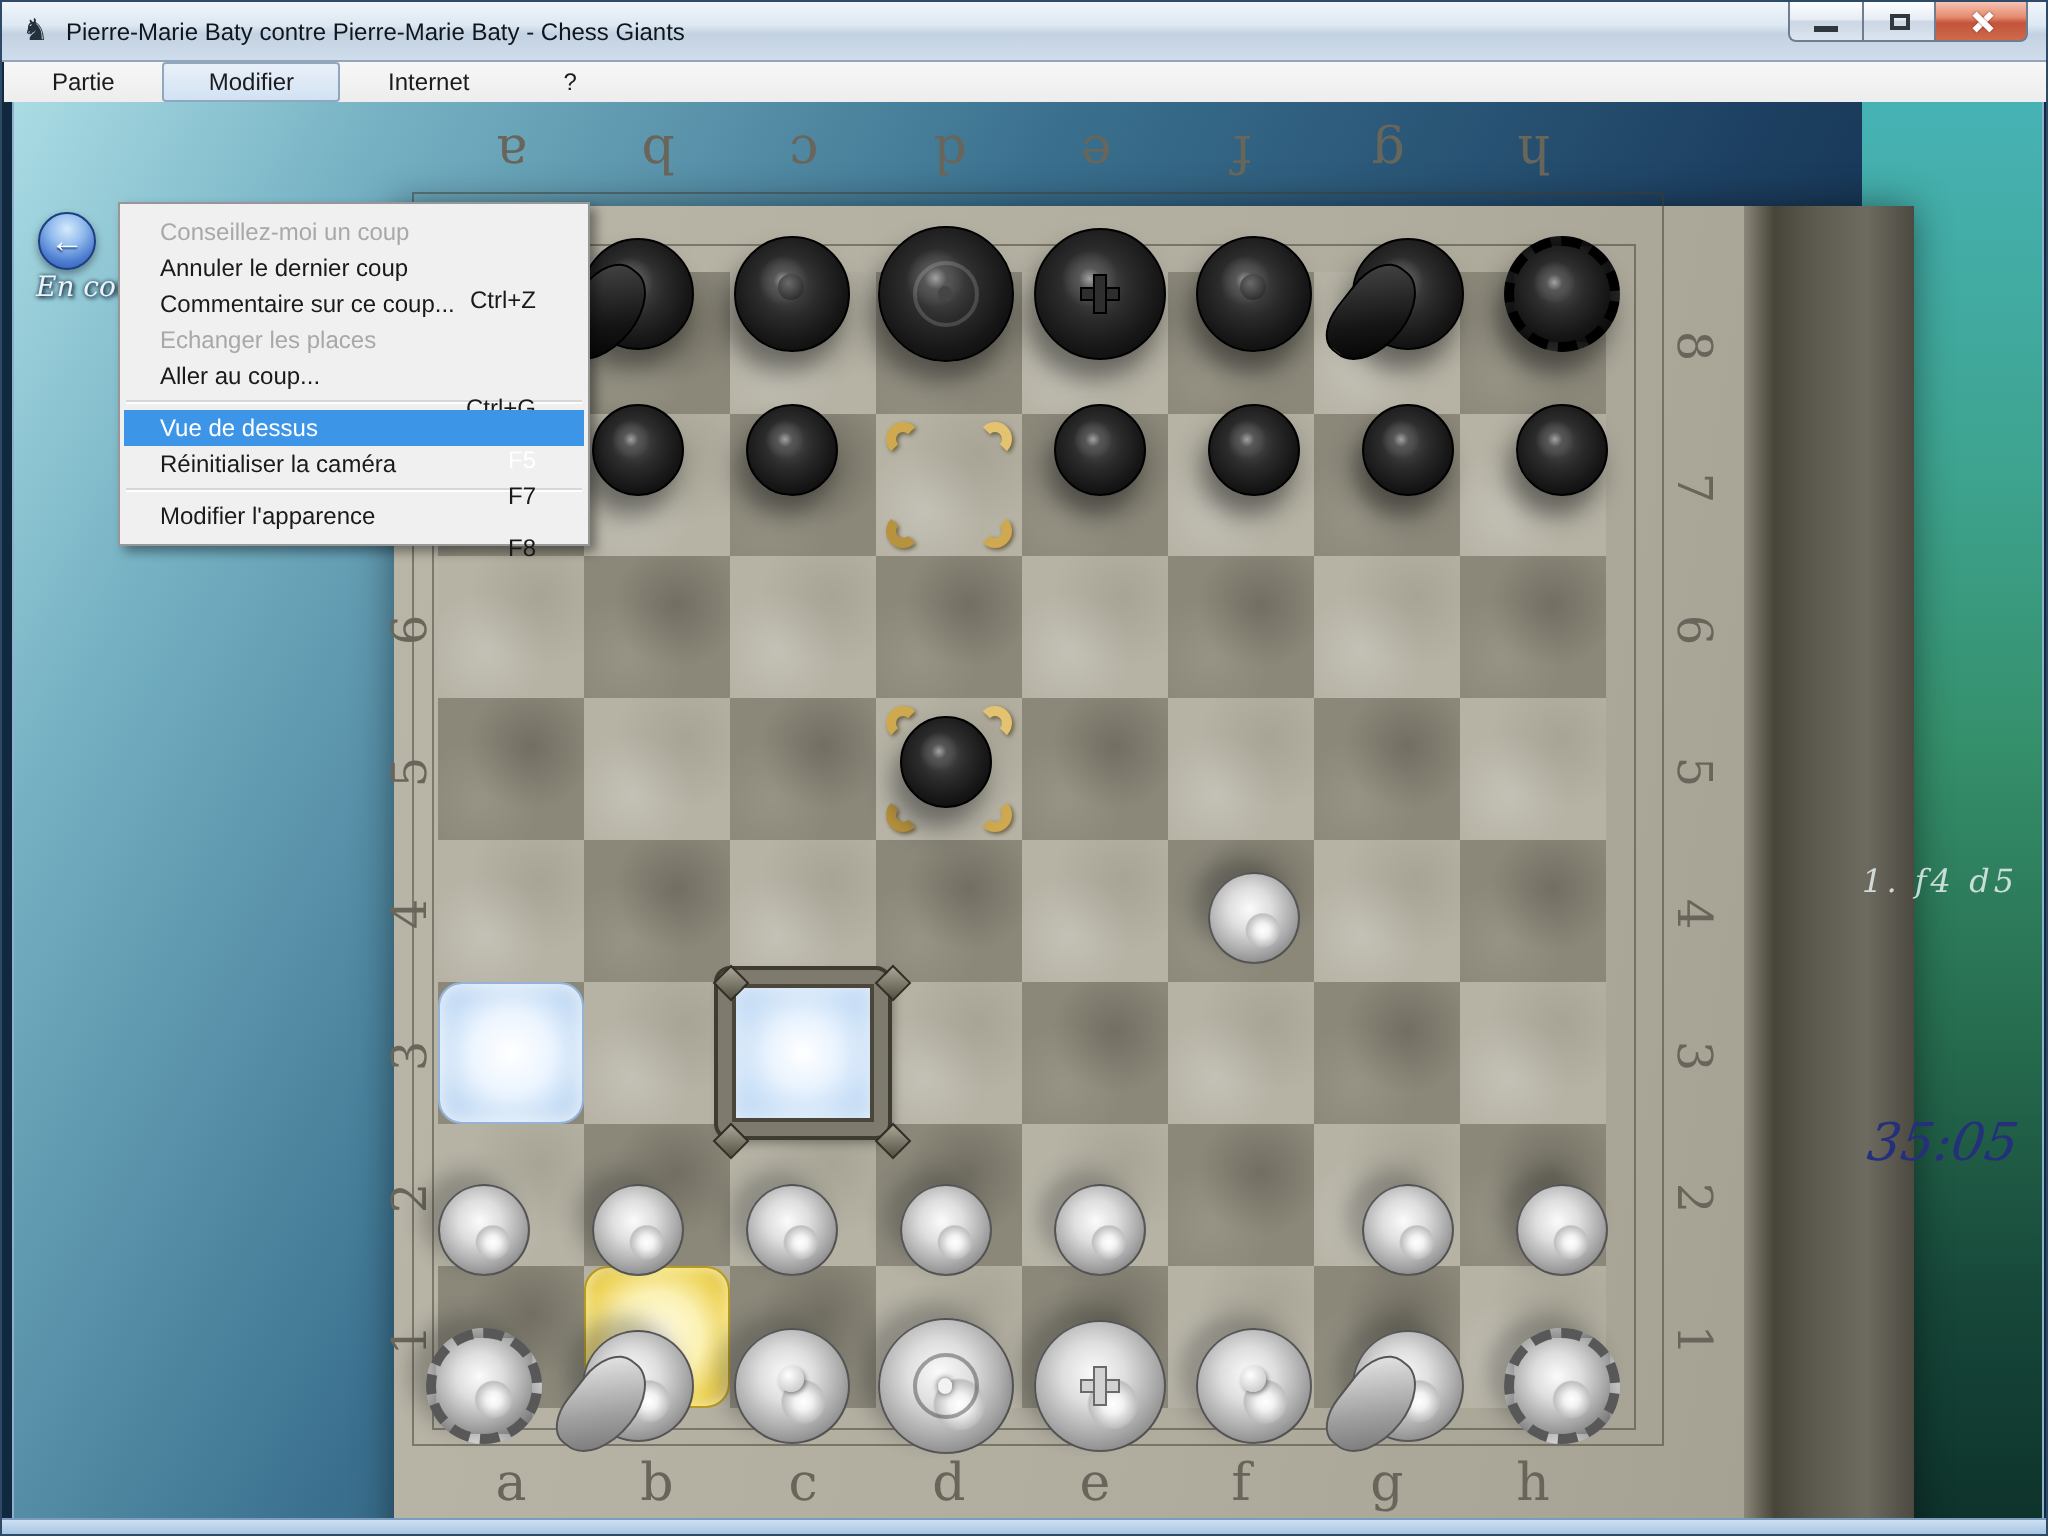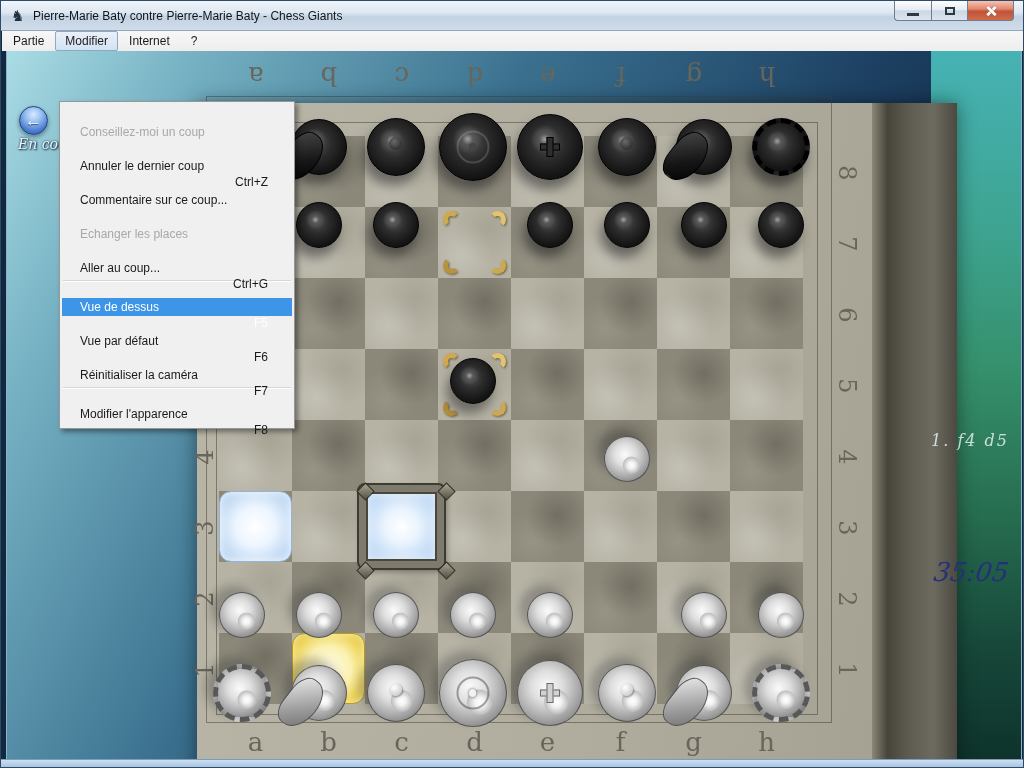--- a/index.html
+++ b/index.html
@@ -22,21 +22,21 @@
     background:linear-gradient(to bottom,#f6c2b2 0%,#e48a70 40%,#c2543a 55%,#cf6a4b 100%);}
   .glyph-min{width:12px;height:3px;background:#30383f;margin-top:7px;}
   .glyph-max{width:10px;height:8px;border:2px solid #30383f;box-sizing:border-box;}
   .glyph-x{position:relative;width:12px;height:12px;}
   .glyph-x:before,.glyph-x:after{content:"";position:absolute;left:5px;top:0;width:3px;height:12px;
     background:#fff;box-shadow:0 0 1px #7c2a18;}
   .glyph-x:before{transform:rotate(45deg);}  .glyph-x:after{transform:rotate(-45deg);}
   
   #menubar{position:absolute;left:1px;top:30px;width:1022px;height:20px;
     background:linear-gradient(#f7f7f7,#ededed);display:flex;align-items:center;font-size:12px;color:#1b1b1b;}
-  .mb-item{padding:0 9px;height:18px;line-height:18px;margin-left:1px;border:1px solid transparent;border-radius:2px;}
+  .mb-item{padding:0 22px;height:18px;line-height:18px;margin-left:1px;border:1px solid transparent;border-radius:2px;}
   .mb-item.active{background:linear-gradient(#e9f0f9,#d2e2f3);border-color:#8fa8c0;}
   
   #client{position:absolute;left:5px;top:50px;width:1014px;height:708px;overflow:hidden;
     background:linear-gradient(118deg,#aadce4 0%,#74b0c2 14%,#3a708e 38%,#1e4264 62%,#0d2440 82%,#081a2e 100%);
     border-left:1px solid #8fb0cc;border-right:1px solid #8fb0cc;}
   #bg-right{position:absolute;right:0;top:0;width:90px;height:100%;
     background:linear-gradient(to bottom,#46b2b4 0%,#3ea491 25%,#35906c 45%,#276e50 65%,#17483a 84%,#0e332b 100%);}
   #bottom-border{position:absolute;left:0;top:758px;width:1024px;height:10px;
     background:linear-gradient(#cde0f2,#9cbddd);border-top:1px solid #7b9cbd;box-sizing:border-box;}
   
@@ -106,21 +106,21 @@
     width:12%;height:12%;border-radius:50%;}
   .piece.w.queen:before{background:#f2f2f2;box-shadow:0 0 3px #555;}
   .piece.b.queen:before{background:#454545;}
   .piece.bishop:before{content:"";position:absolute;left:38%;top:32%;width:24%;height:24%;border-radius:50%;}
   .piece.w.bishop:before{background:radial-gradient(circle at 40% 35%,#fff,#bdbdbd);box-shadow:1px 1px 2px rgba(0,0,0,.4);}
   .piece.b.bishop:before{background:radial-gradient(circle at 40% 35%,#6a6a6a,#1a1a1a);}
   
   #ctx-menu{position:absolute;left:52px;top:50px;width:236px;background:#f0f0f0;
     border:1px solid #979797;box-shadow:3px 3px 5px rgba(0,0,0,.4);padding:5px 2px;box-sizing:border-box;z-index:100;}
   .menu-row{position:relative;height:18px;line-height:18px;font-size:12px;color:#1a1a1a;
-    padding-left:18px;padding-right:22px;white-space:nowrap;margin-top:16px;}
+    padding-left:18px;padding-right:22px;white-space:nowrap;}
   .menu-row .sc{position:absolute;right:24px;top:16px;}
   .menu-row.disabled{color:#a8a8a8;}
   .menu-row.hot{background:#3d95e8;color:#fff;}
   .menu-sep{height:1px;background:#d6d6d6;border-bottom:1px solid #fff;margin:3px 1px;}
   
   #back-btn{position:absolute;left:12px;top:55px;width:27px;height:27px;border-radius:50%;z-index:60;
     background:radial-gradient(circle at 50% 28%,#d6eafc 0%,#94bdee 35%,#4b7bd0 70%,#2d57aa 100%);
     border:1px solid #1d3f7e;display:flex;align-items:center;justify-content:center;
     box-shadow:0 2px 4px rgba(0,0,20,.4);}
   #back-arrow{color:#fff;font-size:17px;font-weight:bold;line-height:1;text-shadow:0 1px 1px #1a3a74;}
@@ -303,21 +303,20 @@
     <div id="clock" class="hud">35:05</div>
 
     <div id="ctx-menu">
         <div class="menu-row disabled"><span>Conseillez-moi un coup</span></div>
         <div class="menu-row"><span>Annuler le dernier coup</span><span class="sc">Ctrl+Z</span></div>
         <div class="menu-row"><span>Commentaire sur ce coup...</span></div>
         <div class="menu-row disabled"><span>Echanger les places</span></div>
         <div class="menu-row"><span>Aller au coup...</span><span class="sc">Ctrl+G</span></div>
         <div class="menu-sep"></div>
         <div class="menu-row hot"><span>Vue de dessus</span><span class="sc">F5</span></div>
-        <div class="menu-row"><span>Vue par défaut</span><span class="sc">F6</span></div>
         <div class="menu-row"><span>Réinitialiser la caméra</span><span class="sc">F7</span></div>
         <div class="menu-sep"></div>
         <div class="menu-row"><span>Modifier l'apparence</span><span class="sc">F8</span></div>
       </div>
   </div>
 
   <div id="bottom-border"></div>
 
   <div id="titlebar">
     <span id="app-icon">♞</span>

